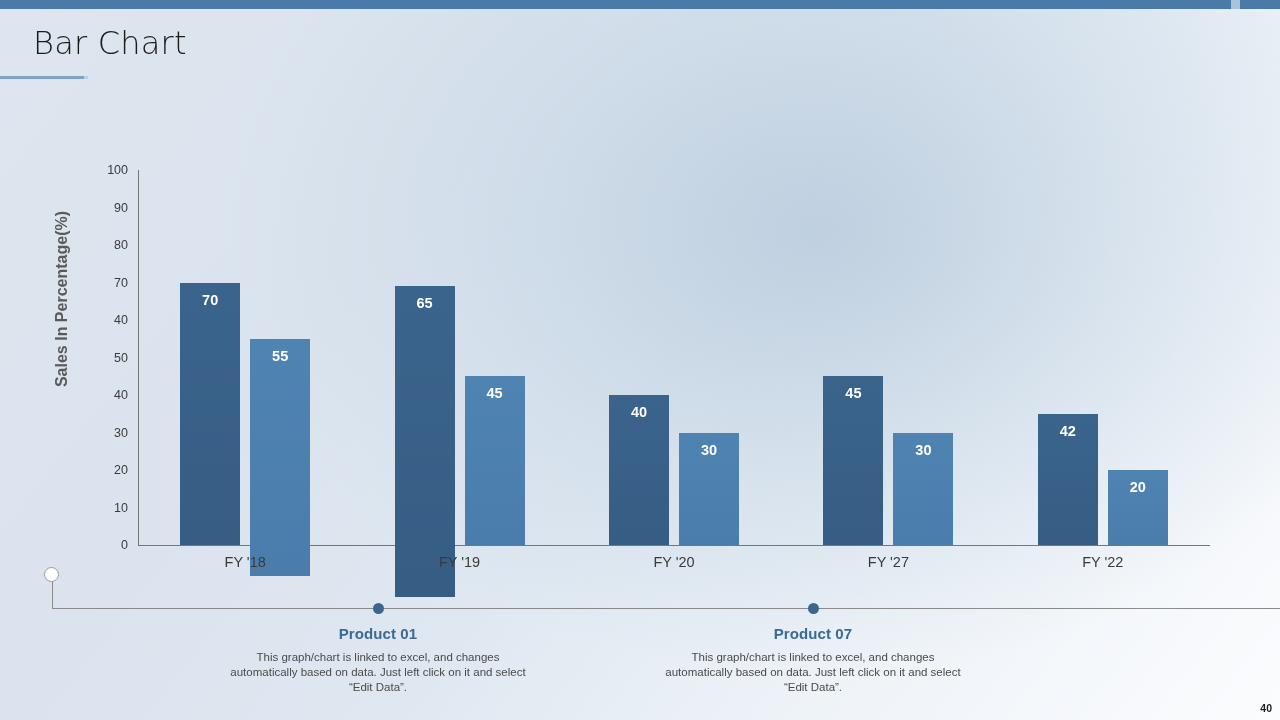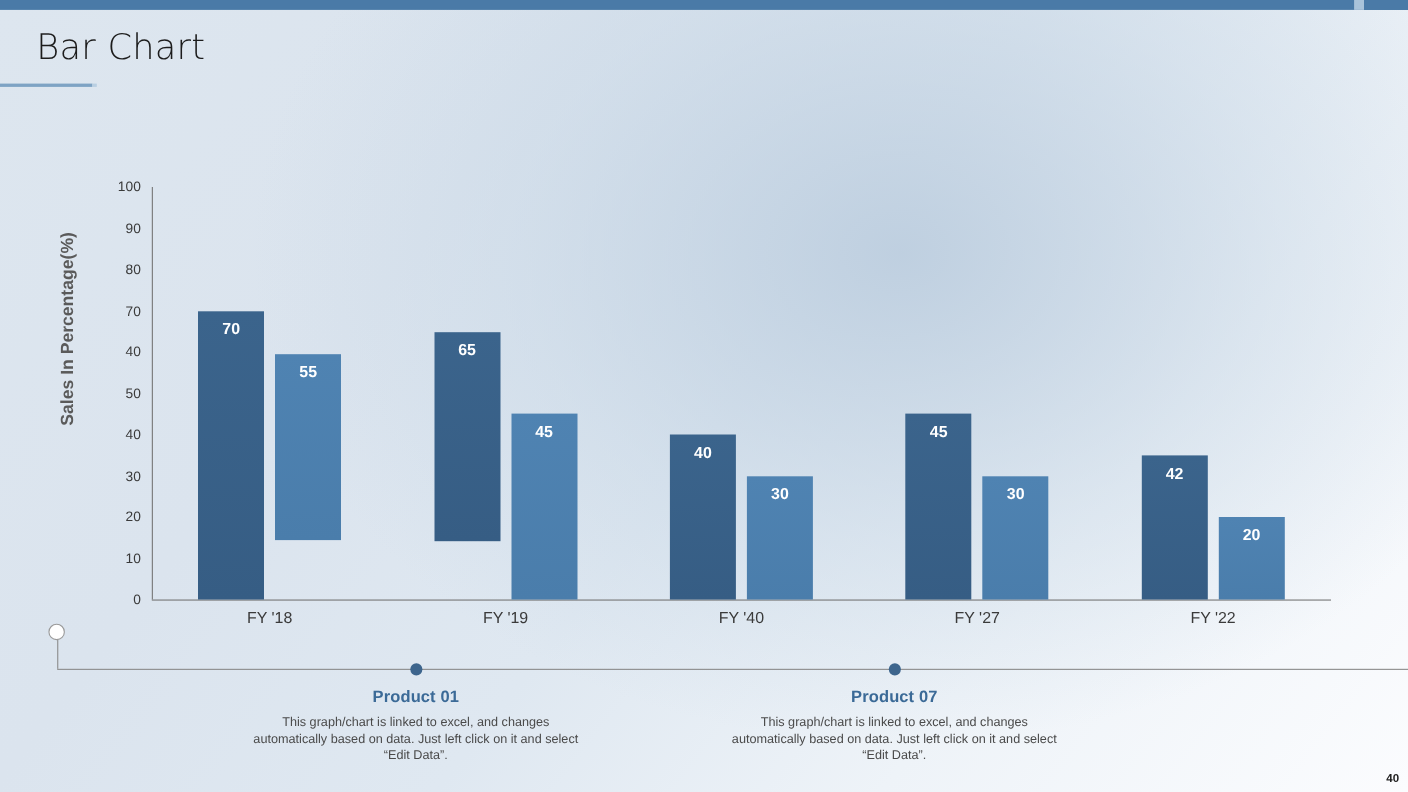--- a/index.html
+++ b/index.html
@@ -218,24 +218,24 @@
         <div class="ytick-row" style="top: 470px;">20</div>
         <div class="ytick-row" style="top: 507.5px;">10</div>
         <div class="ytick-row" style="top: 545px;">0</div>
       </div>
     <div class="axis-line-v"></div>
     <div class="axis-line-h"></div>
     <div id="bars">
         <div class="bar s1" style="left: 180.2px; top: 282.5px; height: 262.5px; position: absolute;">
           <div class="val">70</div>
         </div>
-        <div class="bar s2" style="left: 250.2px; top: 322px; height: 169px; position: absolute;">
+        <div class="bar s2" style="left: 250.2px; top: 339px; height: 237px; position: absolute;">
           <div class="val">55</div>
         </div>
-        <div class="bar s1" style="left: 394.6px; top: 302px; height: 190px; position: absolute;">
+        <div class="bar s1" style="left: 394.6px; top: 286px; height: 311px; position: absolute;">
           <div class="val">65</div>
         </div>
         <div class="bar s2" style="left: 464.6px; top: 376.25px; height: 168.75px; position: absolute;">
           <div class="val">45</div>
         </div>
         <div class="bar s1" style="left: 609px; top: 395px; height: 150px; position: absolute;">
           <div class="val">40</div>
         </div>
         <div class="bar s2" style="left: 679px; top: 432.5px; height: 112.5px; position: absolute;">
           <div class="val">30</div>
@@ -249,21 +249,21 @@
         <div class="bar s1" style="left: 1037.8px; top: 413.75px; height: 131.25px; position: absolute;">
           <div class="val">42</div>
         </div>
         <div class="bar s2" style="left: 1107.8px; top: 470px; height: 75px; position: absolute;">
           <div class="val">20</div>
         </div>
       </div>
     <div id="xlabels">
         <div class="xlabel" style="left: 155.2px;">FY '18</div>
         <div class="xlabel" style="left: 369.6px;">FY '19</div>
-        <div class="xlabel" style="left: 584px;">FY '40</div>
+        <div class="xlabel" style="left: 584px;">FY '20</div>
         <div class="xlabel" style="left: 798.4px;">FY '27</div>
         <div class="xlabel" style="left: 1012.8px;">FY '22</div>
       </div>
   </div>
 
   <div class="tl-line-v"></div>
   <div class="tl-circle"></div>
   <div class="tl-line-h"></div>
 
   <div id="legends">

